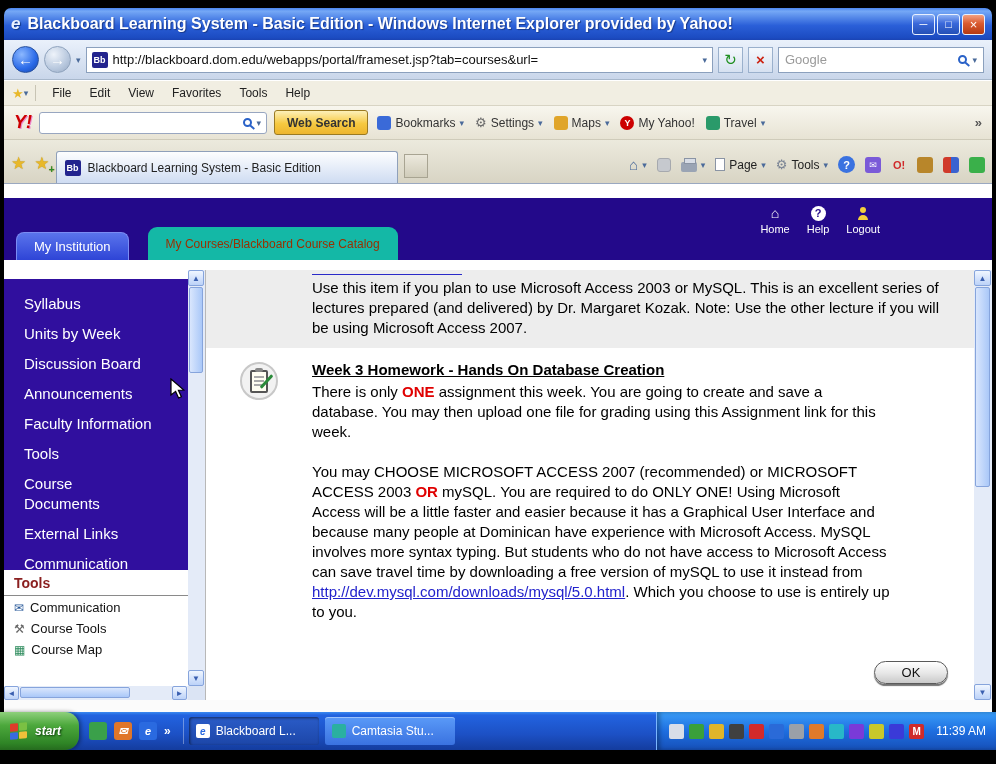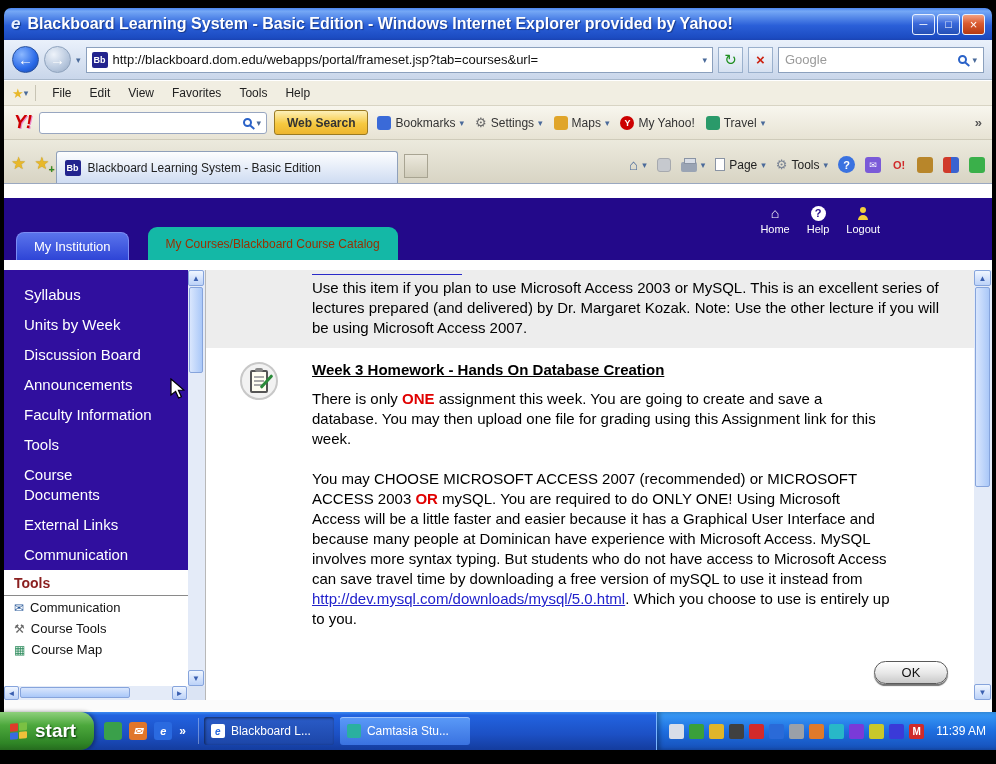--- a/index.html
+++ b/index.html
@@ -86,21 +86,21 @@
 .bbnav{margin-left:auto;margin-right:112px;align-self:flex-start;margin-top:7px;display:flex;gap:17px}
 .bbnav-item{display:flex;flex-direction:column;align-items:center;gap:2px;color:#fff;font-size:11px}
 .bbic{height:16px;display:flex;align-items:center;justify-content:center;color:#fff;font-size:14px}
 .helpc{width:15px;height:15px;border-radius:50%;background:#fff;color:#23098a;font-weight:bold;font-size:11px;display:flex;align-items:center;justify-content:center}
 .person{width:12px;height:13px;position:relative}
 .person::before{content:"";position:absolute;top:0;left:3px;width:6px;height:6px;border-radius:50%;background:#f4d03c}
 .person::after{content:"";position:absolute;bottom:0;left:1px;width:10px;height:5px;border-radius:5px 5px 0 0;background:#f4d03c}
 
 
 .main{top:270px;height:430px;background:#fff}
-.sidebar{position:absolute;left:0;top:0;width:184px;bottom:14px;background:#300f9e;padding-top:10px}
+.sidebar{position:absolute;left:0;top:9px;width:184px;bottom:14px;background:#300f9e;padding-top:10px}
 .snav{font-size:15px;line-height:20px;color:#fff;padding:5px 36px 5px 20px;cursor:pointer}
 .tools-panel{position:absolute;left:0;right:0;bottom:0;height:116px;background:#fff;padding-top:2px}
 .tp-title{color:#8b2020;font-weight:bold;font-size:14px;padding:3px 10px 4px;border-bottom:1px solid #8a8a8a}
 .tp-item{display:flex;align-items:center;gap:6px;font-size:13px;color:#111;padding:4px 10px 2px}
 .tp-ic{font-size:12px}
 .c1{color:#2a5a9a}.c2{color:#666}.c3{color:#2a8a5a}
 .sbar{position:absolute;background:#e4ebf8}
 .sb-v{left:184px;top:0;width:17px;bottom:14px}
 .sb-h{left:0;bottom:0;height:14px;width:184px}
 .corner{position:absolute;left:184px;bottom:0;width:17px;height:14px;background:#dbe4f4}
@@ -112,32 +112,32 @@
 .intro{background:#ededed;padding:2px 32px 10px 106px;font-size:15px;line-height:20px;color:#000}
 .cutlink{display:block;width:150px;height:3px;border-bottom:1px solid #2a2ac8;margin-bottom:3px}
 .item{display:flex;margin-top:12px;padding-right:40px}
 .icon-col{width:106px;min-width:106px;display:flex;justify-content:center;align-items:flex-start;padding-top:2px}
 .acircle{width:38px;height:38px;border-radius:50%;border:2px solid #c8c8c8;background:#f2f2f2;display:flex;align-items:center;justify-content:center;position:relative}
 .clip{width:18px;height:23px;background:#fffef2;border:2px solid #555;border-radius:2px;position:relative}
 .clip::before{content:"";position:absolute;top:-4px;left:3px;width:8px;height:4px;background:#888;border-radius:2px}
 .clip::after{content:"";position:absolute;left:2px;top:4px;width:10px;height:2px;background:#aaa;box-shadow:0 4px 0 #aaa,0 8px 0 #aaa}
 .pencil{position:absolute;width:3px;height:17px;background:#2a8a3a;transform:rotate(42deg);right:8px;top:9px;border-radius:1px}
 .text-col{flex:1;font-size:15px;line-height:20px;color:#000;max-width:578px}
-.atitle{font-weight:bold;text-decoration:underline;margin-bottom:9px}
+.atitle{font-weight:bold;text-decoration:underline;margin-bottom:2px}
 .para{margin-bottom:20px}
 .red{color:#e00000;font-weight:bold}
 .link{color:#2222cc;text-decoration:underline;cursor:pointer}
 .okbtn{position:absolute;right:26px;bottom:16px;width:74px;height:23px;border-radius:12px;background:linear-gradient(#ffffff,#e6e6e6 55%,#c9c9c9);border:1px solid #5a5a5a;box-shadow:0 2px 1px rgba(0,0,0,.55);font-size:13px;color:#111;display:flex;align-items:center;justify-content:center;cursor:pointer}
 
 
 .cursor{position:absolute;left:170px;top:378px;pointer-events:none}
 
 
 .taskbar{position:absolute;left:0;right:0;top:712px;height:38px;background:linear-gradient(180deg,#3a8af0 0%,#2263e0 8%,#1c50c4 60%,#143c9e 100%);display:flex;align-items:stretch}
-.startbtn{background:linear-gradient(180deg,#8fd07c 0%,#4ca83c 35%,#2f8526 82%,#256b1e 100%);border-radius:0 14px 14px 0;display:flex;align-items:center;gap:8px;padding:0 18px 0 10px;color:#fff;font-size:19px;font-weight:bold;text-shadow:1px 1px 2px #0a3a08;box-shadow:2px 0 4px rgba(0,0,0,.4)}
+.startbtn{background:linear-gradient(180deg,#8fd07c 0%,#4ca83c 35%,#2f8526 82%,#256b1e 100%);border-radius:0 14px 14px 0;display:flex;align-items:center;gap:8px;padding:0 18px 0 10px;color:#fff;font-size:12px;font-weight:bold;font-style:italic;text-shadow:1px 1px 2px #0a3a08;box-shadow:2px 0 4px rgba(0,0,0,.4)}
 .flag{width:17px;height:16px;display:grid;grid-template:1fr 1fr/1fr 1fr;gap:1px;transform:skewY(-6deg)}
 .flag span{border-radius:1px}
 .f1{background:#e03c2a}.f2{background:#7ac043}.f3{background:#3a6ae0}.f4{background:#f0c03a}
 .ql{display:flex;align-items:center;gap:7px;padding:0 10px}
 .ql-ic{width:18px;height:18px;border-radius:3px;display:flex;align-items:center;justify-content:center;color:#fff;font-size:11px;font-style:italic;font-weight:bold}
 .q1{background:#3aa04a}.q2{background:#e0762a}.q3{background:#2a6ae0}
 .qovf{color:#fff;font-weight:bold;font-size:12px}
 .tdvdr{width:1px;background:rgba(255,255,255,.35);margin:6px 2px}
 .taskbtn{width:130px;margin:5px 3px;border-radius:3px;display:flex;align-items:center;gap:6px;padding:0 7px;color:#fff;font-size:12px;white-space:nowrap;overflow:hidden}
 .taskbtn.active{background:linear-gradient(#2a5cc8,#1c46a8);box-shadow:inset 1px 1px 3px rgba(0,0,0,.55)}

